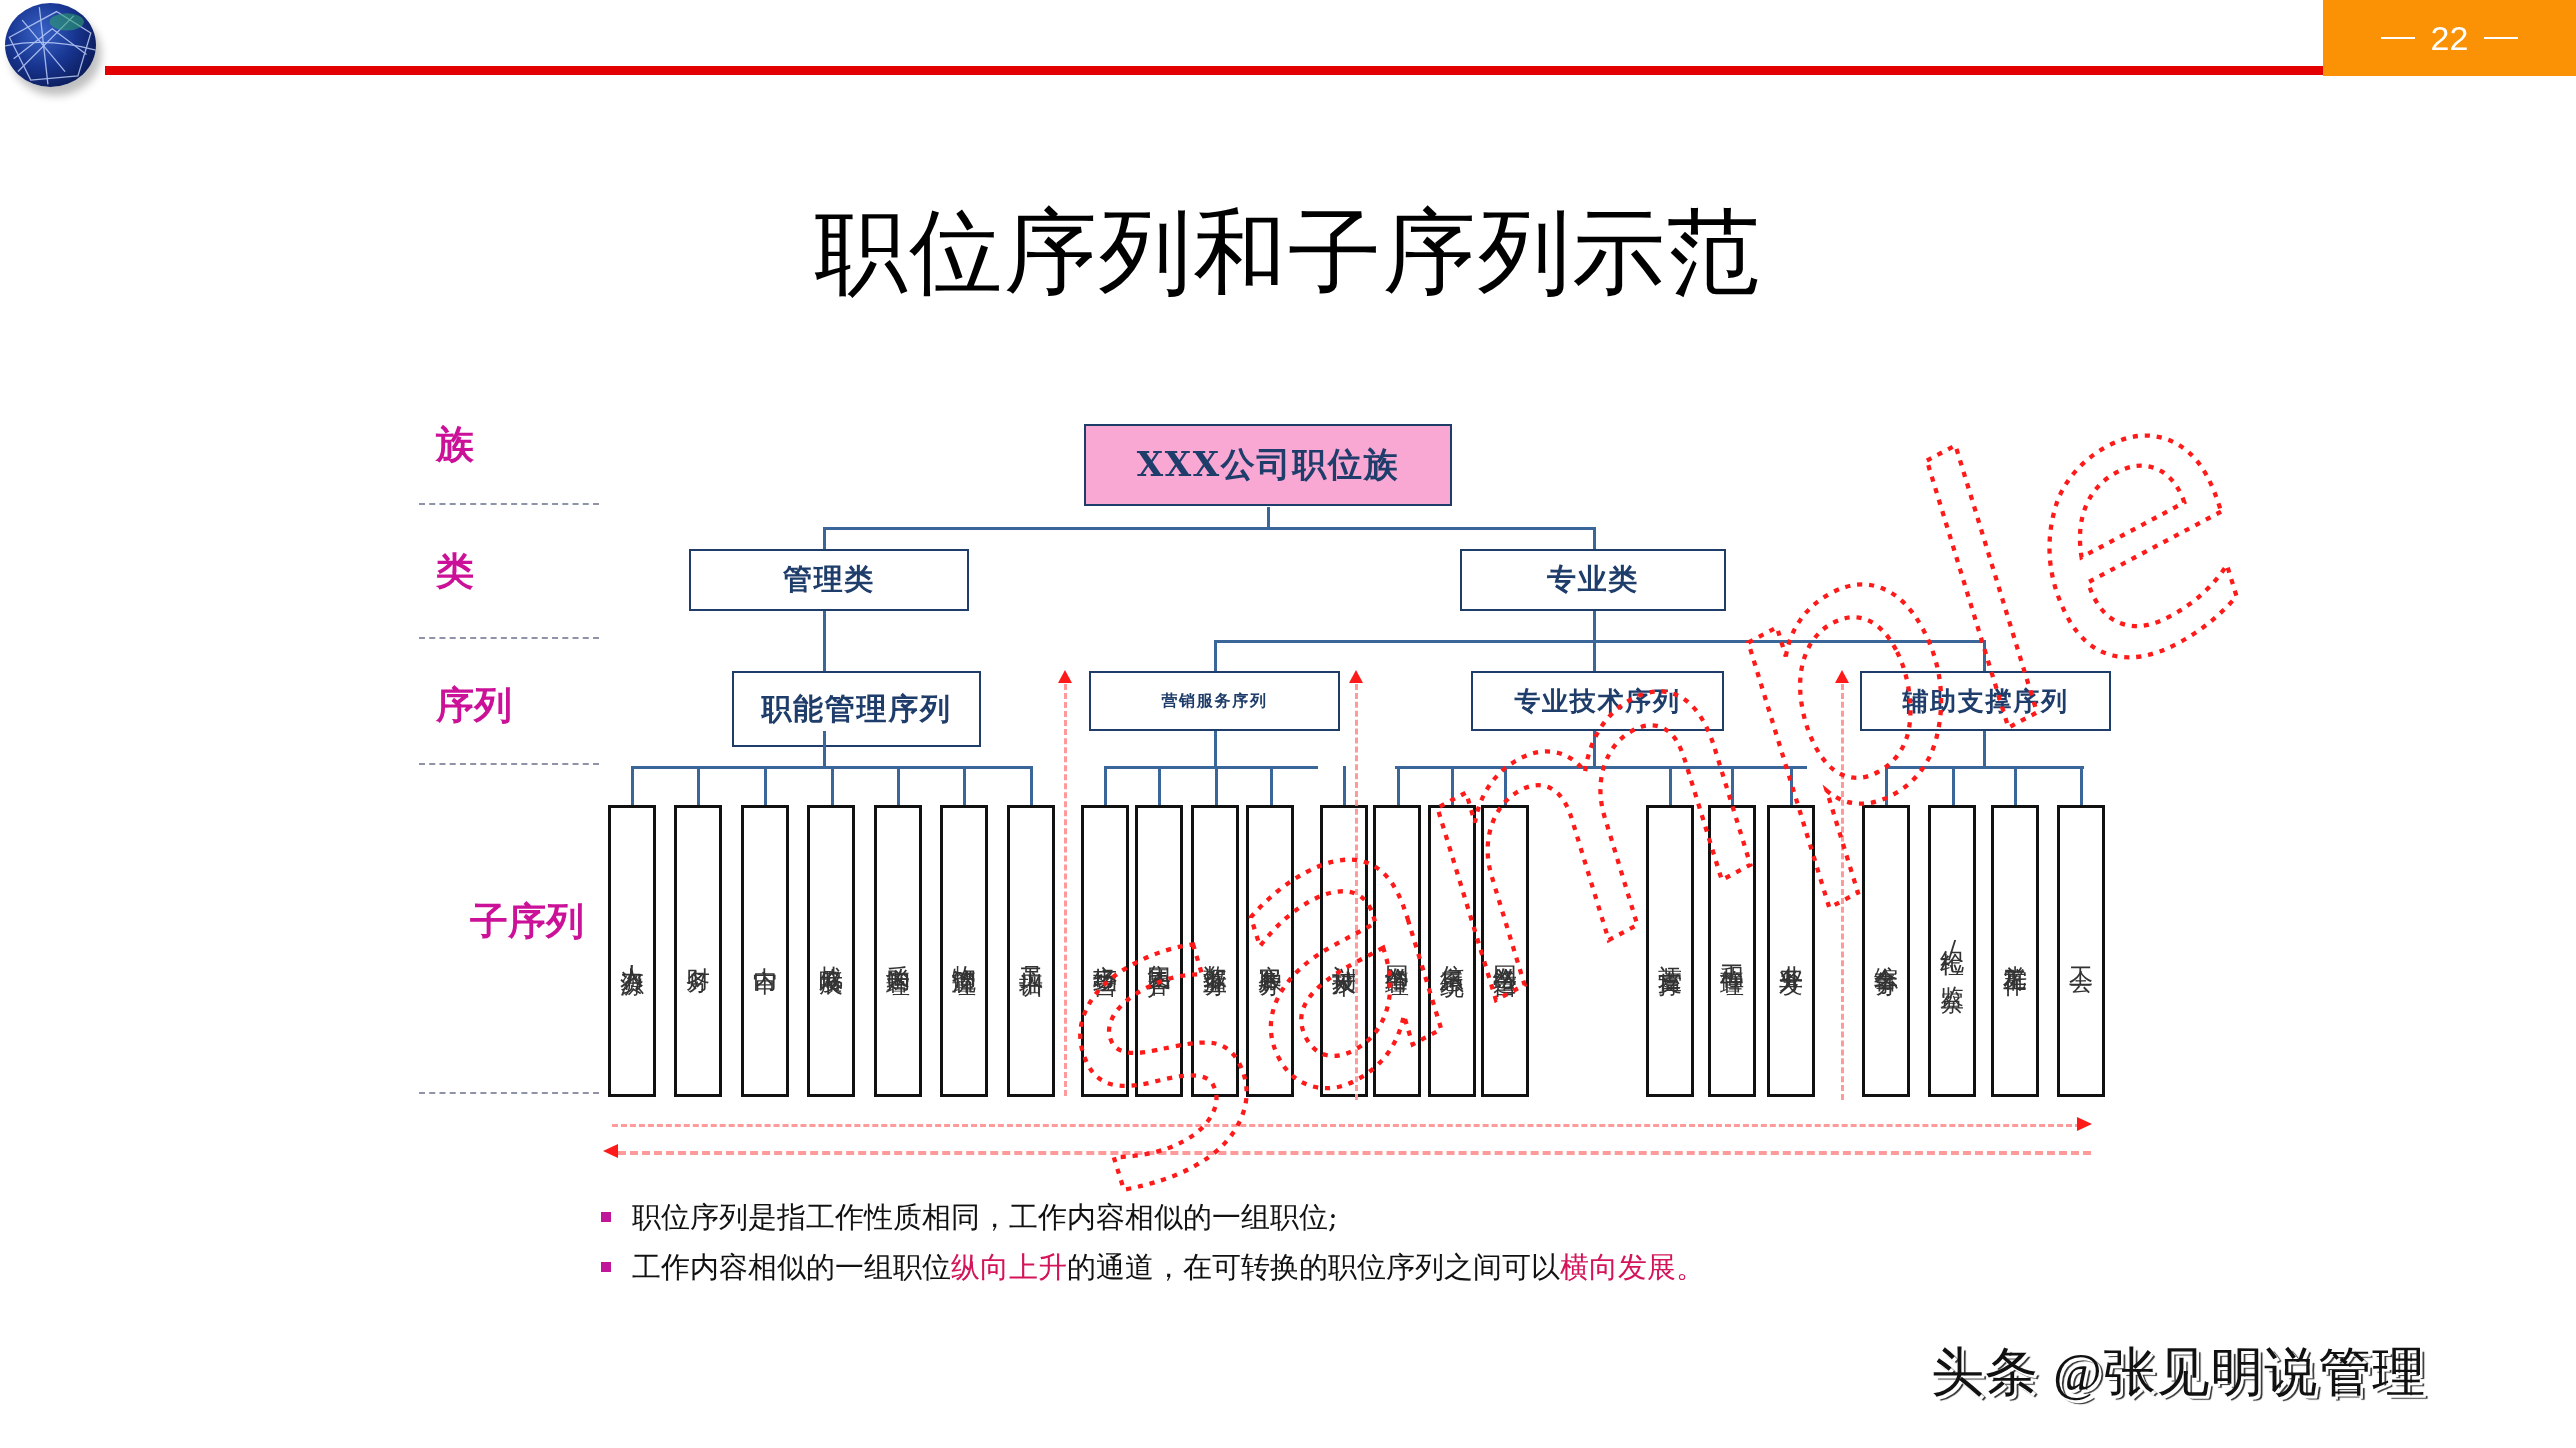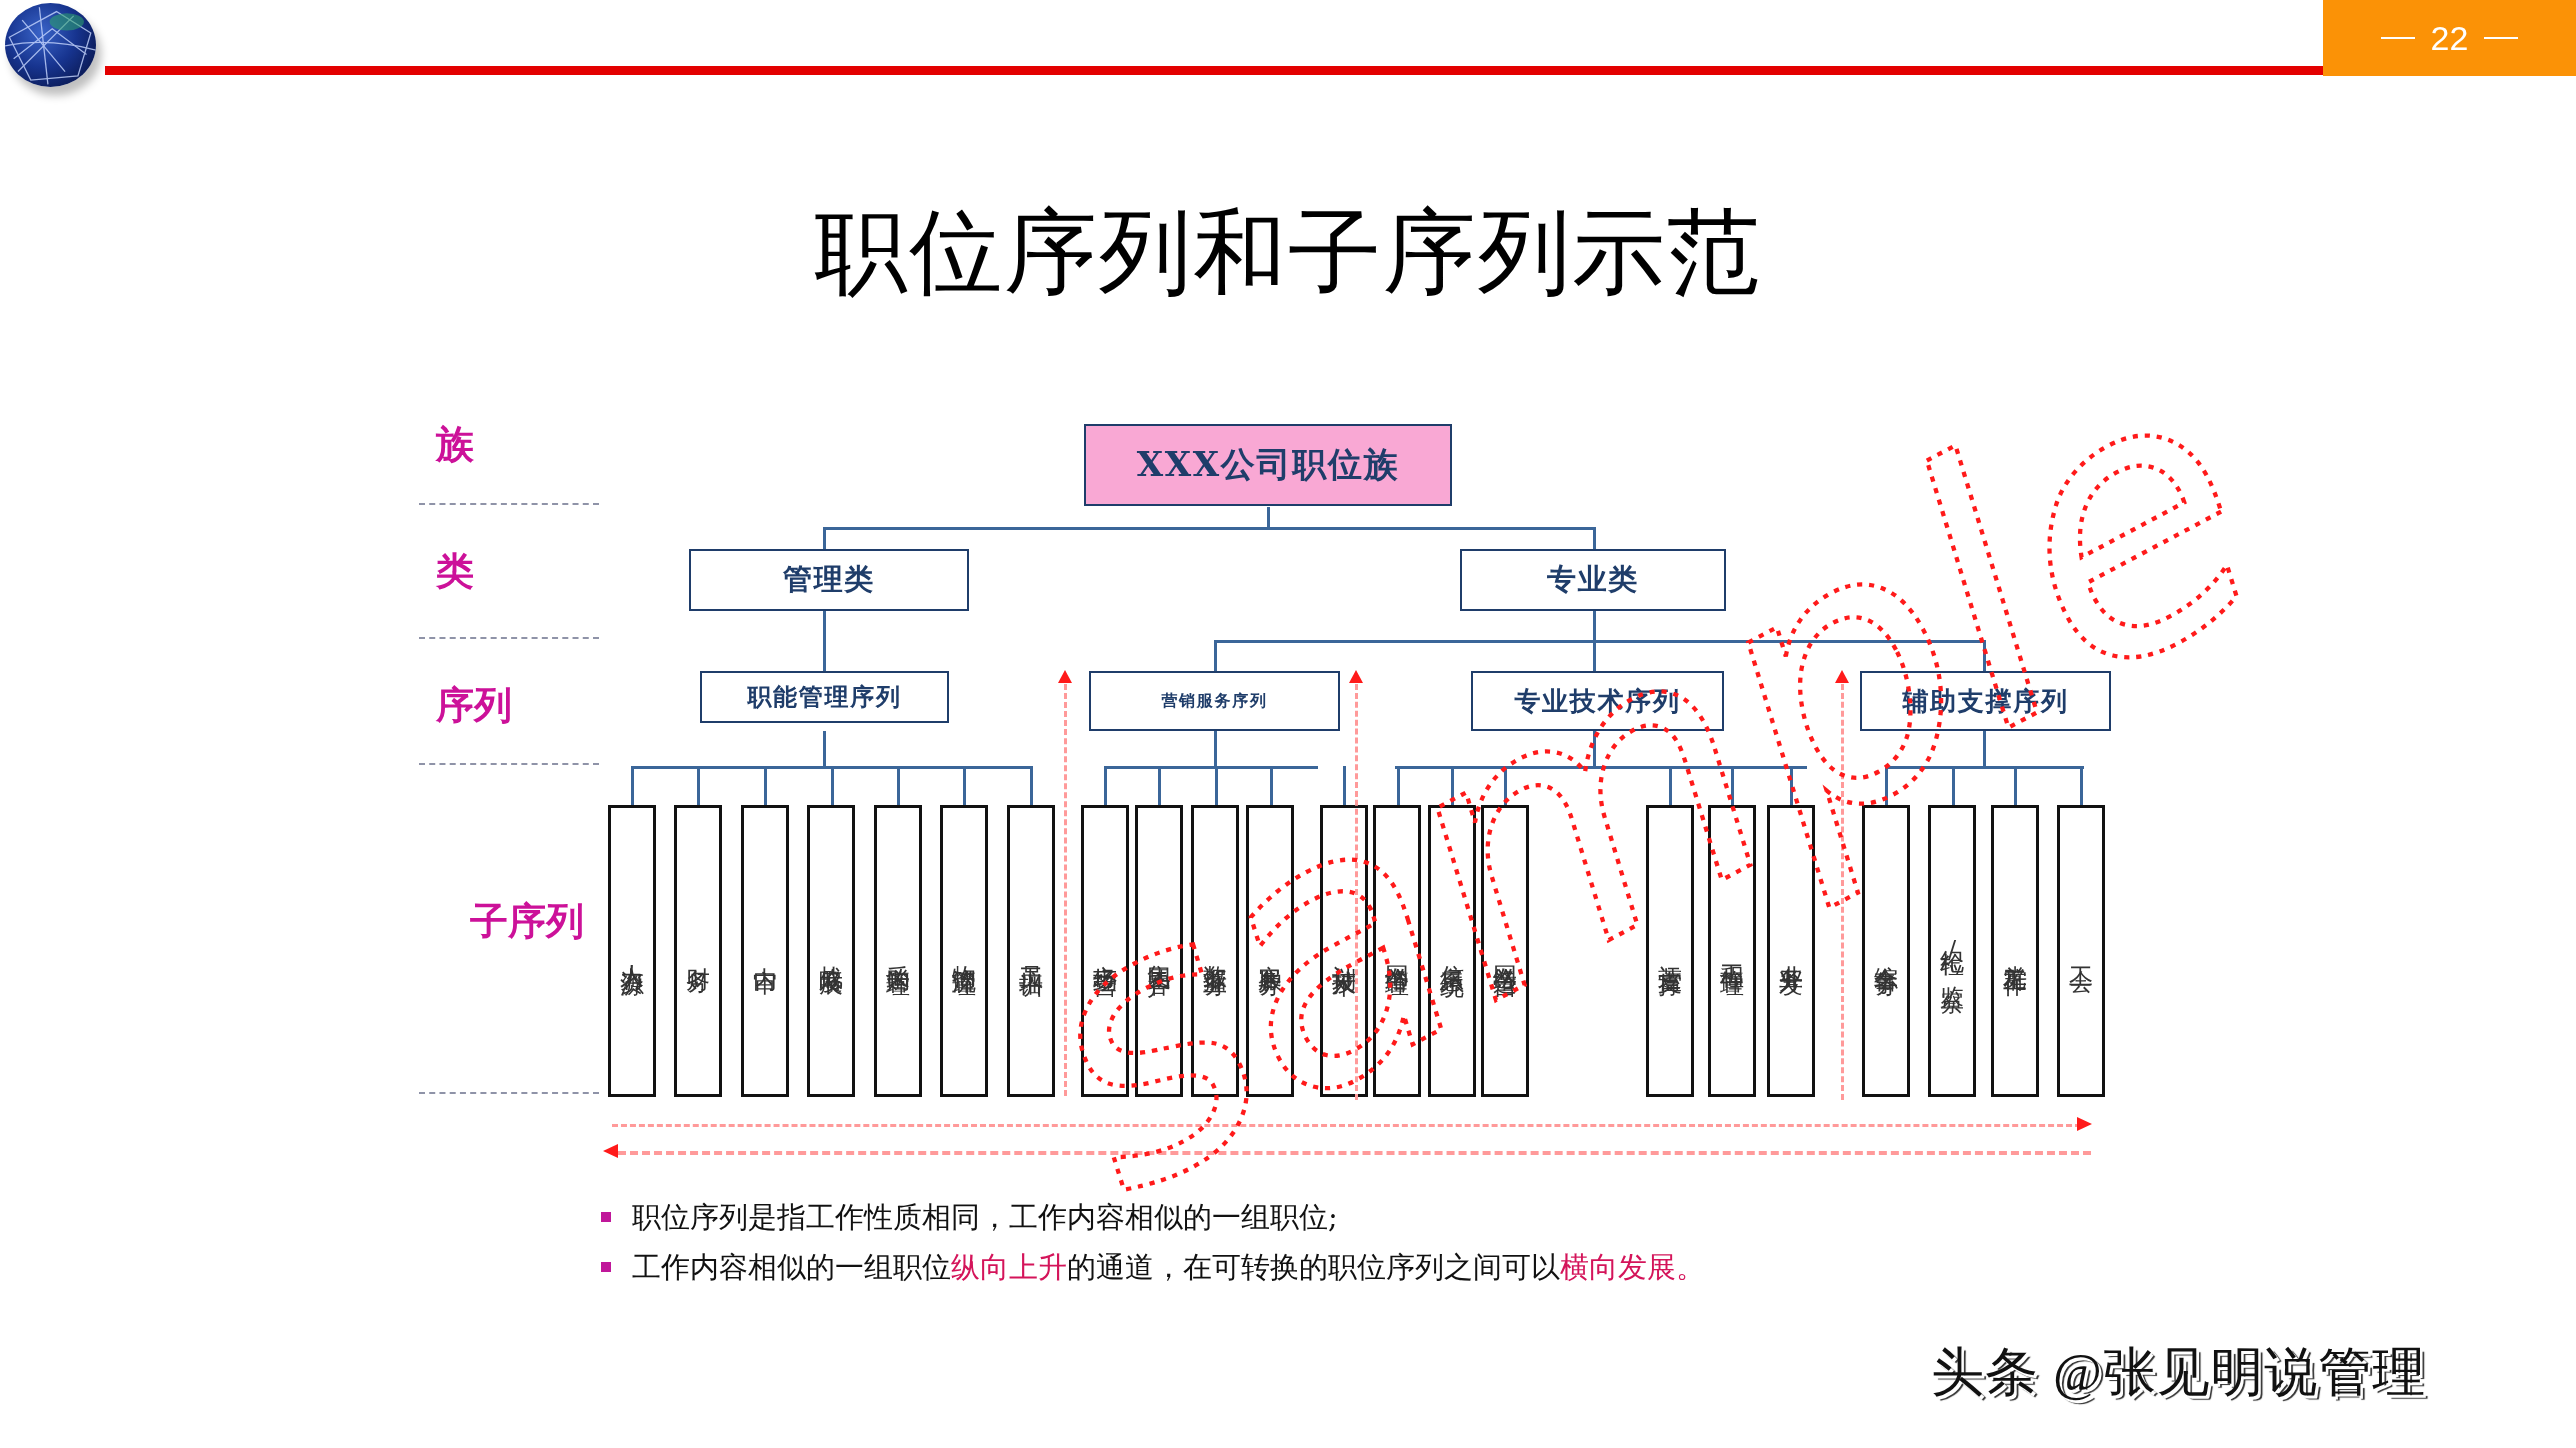--- a/index.html
+++ b/index.html
@@ -78,21 +78,21 @@
 
 <div class="abs node" style="left:689px;top:549px;width:280px;height:62px;">管理类</div>
 <div class="abs node" style="left:1460px;top:549px;width:266px;height:62px;">专业类</div>
 
 <div class="abs line" style="left:823px;top:611px;width:2.6px;height:62px;"></div>
 <div class="abs line" style="left:1593px;top:611px;width:2.6px;height:62px;"></div>
 <div class="abs line" style="left:1214px;top:640px;width:770px;height:2.6px;"></div>
 <div class="abs line" style="left:1214px;top:640px;width:2.6px;height:33px;"></div>
 <div class="abs line" style="left:1983px;top:640px;width:2.6px;height:33px;"></div>
 
-<div class="abs node" style="left:700px;top:671px;width:249px;height:52px;font-size:24px;">职能管理序列</div>
+<div class="abs node" style="left:732px;top:671px;width:249px;height:76px;font-size:30px;">职能管理序列</div>
 <div class="abs node" style="left:1089px;top:671px;width:251px;height:60px;font-size:16px;">营销服务序列</div>
 <div class="abs node" style="left:1471px;top:671px;width:253px;height:60px;font-size:26px;">专业技术序列</div>
 <div class="abs node" style="left:1860px;top:671px;width:251px;height:60px;font-size:26px;">辅助支撑序列</div>
 
 <div class="abs line" style="left:823px;top:731px;width:2.6px;height:36px;"></div>
 <div class="abs line" style="left:631px;top:766px;width:402px;height:2.6px;"></div>
 <div class="abs line" style="left:1214px;top:731px;width:2.6px;height:36px;"></div>
 <div class="abs line" style="left:1105px;top:766px;width:213px;height:2.6px;"></div>
 <div class="abs line" style="left:1593px;top:731px;width:2.6px;height:36px;"></div>
 <div class="abs line" style="left:1395px;top:766px;width:412px;height:2.6px;"></div>

